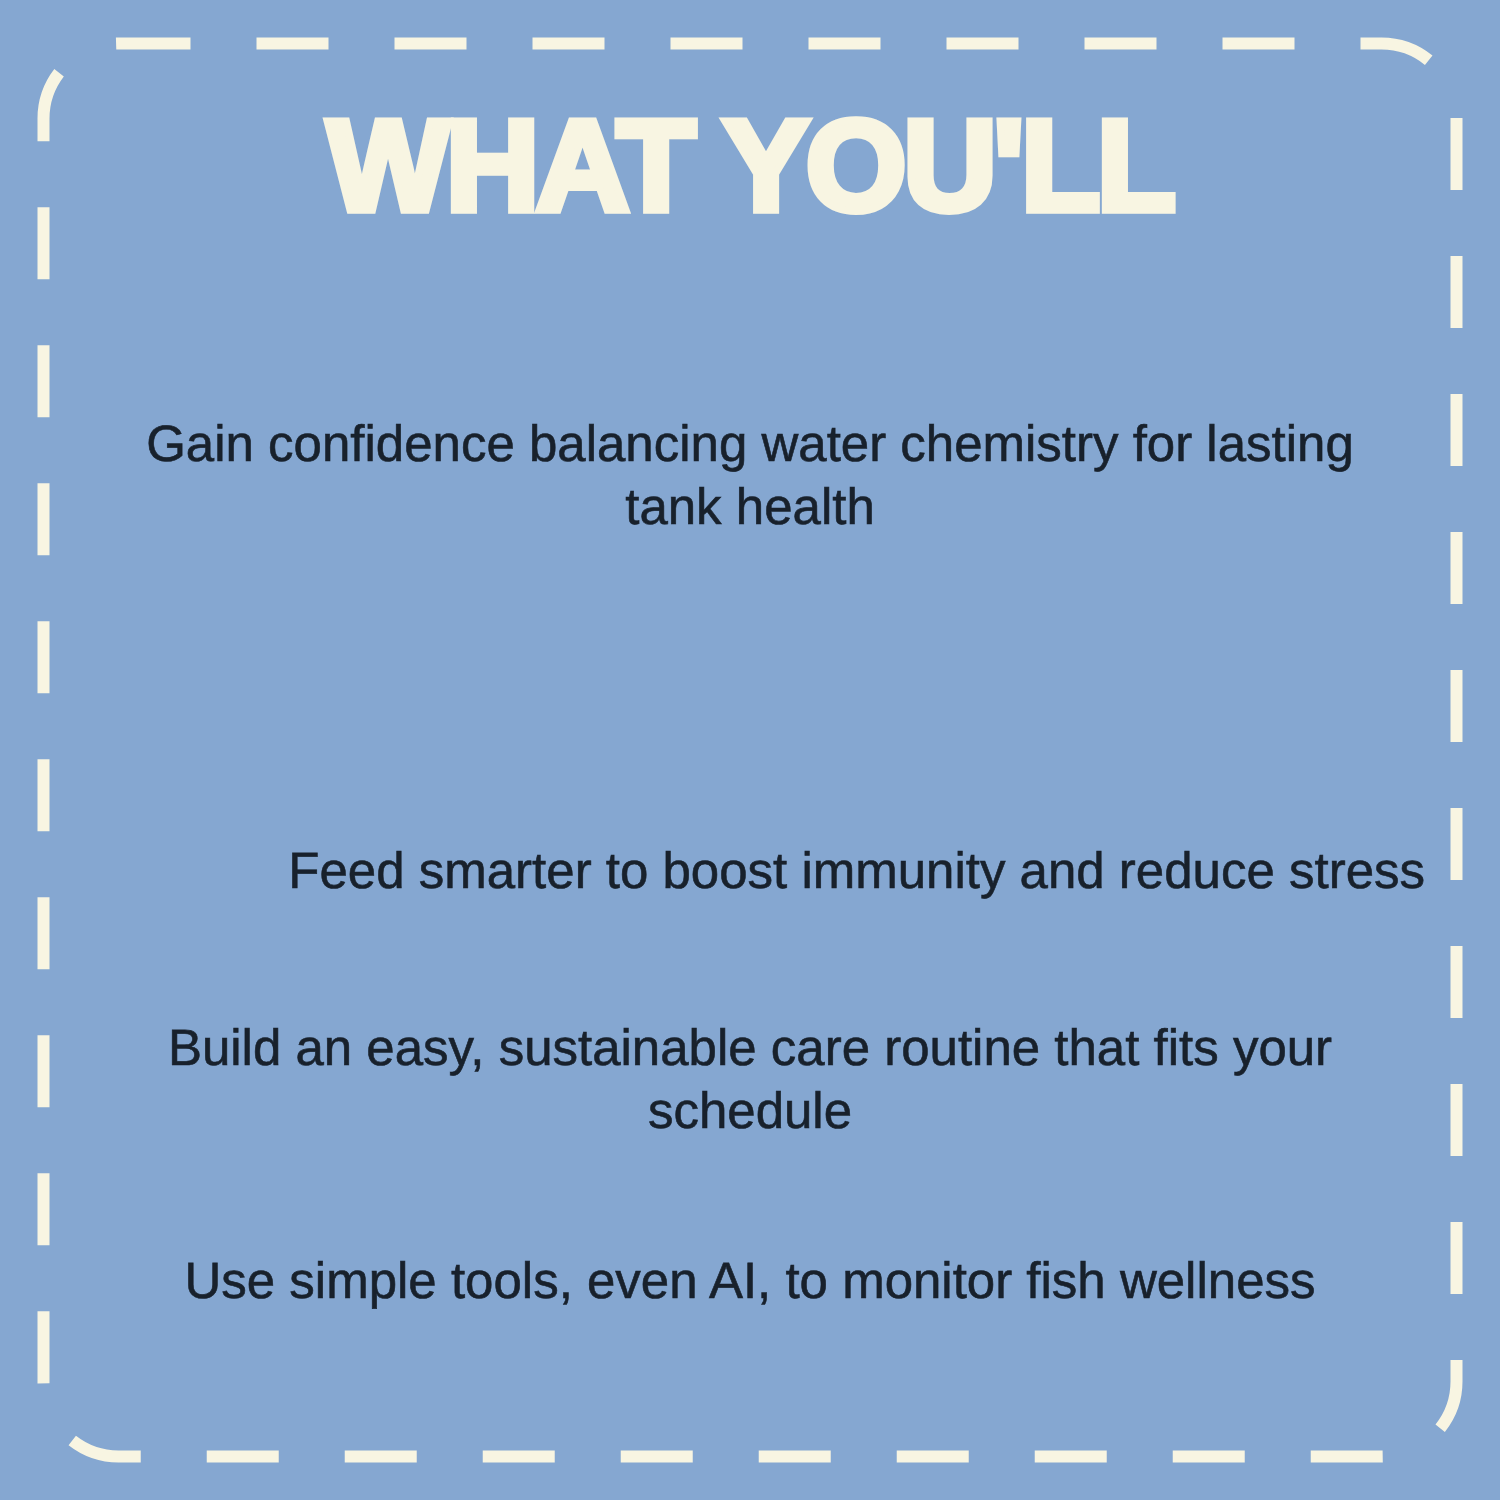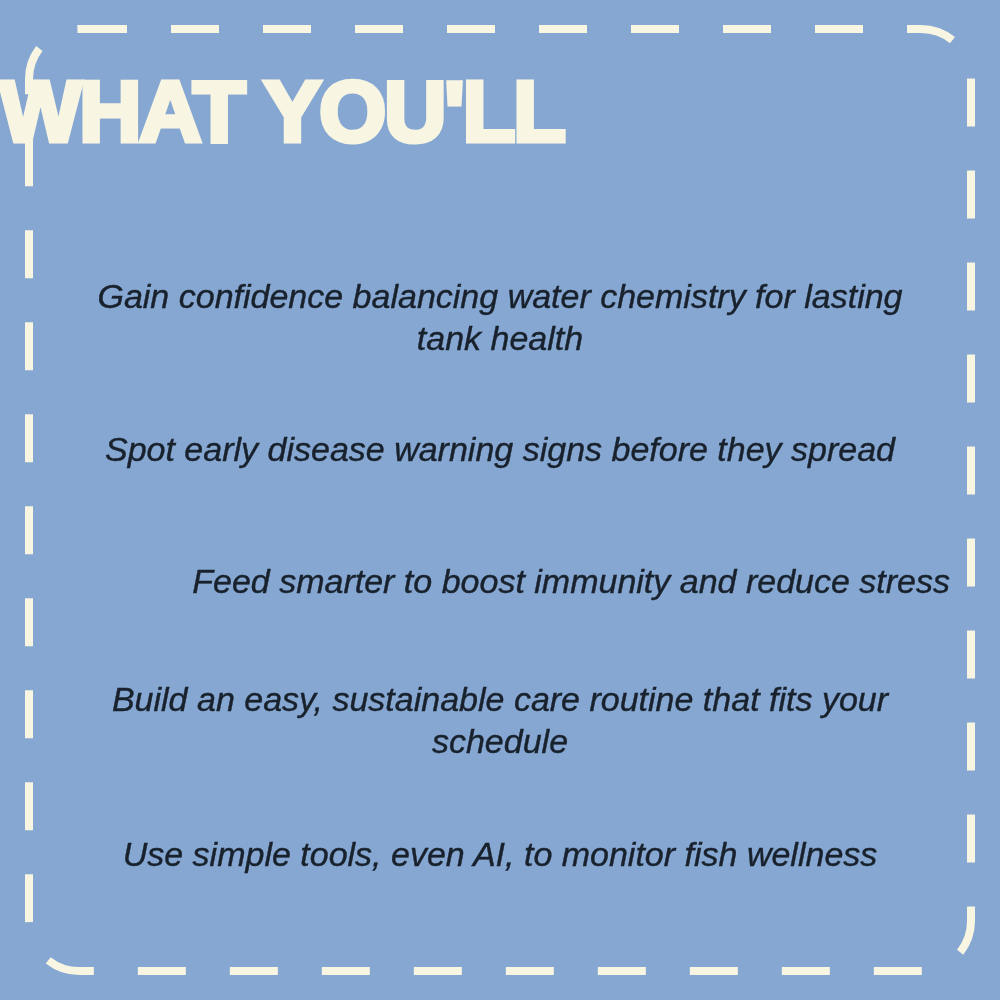--- a/index.html
+++ b/index.html
@@ -27,20 +27,21 @@
     stroke: var(--accent_cream, #f8f5e2);
     stroke-width: 8;
     stroke-dasharray: 48 44;
   }
   .title {
     position: absolute;
     top: 78px;
     left: 0;
     right: 0;
     margin: 0;
+    text-align: center;
   }
   .title-line {
     display: block;
     font-size: 86px;
     line-height: 67px;
     font-weight: 900;
     letter-spacing: -2px;
     color: var(--accent_cream, #f8f5e2);
     -webkit-text-stroke: 5px var(--accent_cream, #f8f5e2);
     text-transform: uppercase;
@@ -50,21 +51,20 @@
     left: 50px;
     right: 50px;
     margin: 0;
     text-align: center;
     font-size: 34px;
     line-height: 42px;
     font-weight: 400;
     color: var(--text_dark, #18212c);
     -webkit-text-stroke: 0.4px currentColor;
     white-space: pre-line;
-    font-style: italic;
   }
   .i0 { top: 275px; }
   .i1 { top: 428px; }
   .i2 { top: 560px; text-align: right; }
   .i3 { top: 678px; }
   .i4 { top: 833px; }
 </style>
 </head>
 <body>
 
@@ -74,21 +74,20 @@
     <rect x="29" y="29" width="942" height="942" rx="50" ry="50"></rect>
   </svg>
 
   <h1 class="title">
     <span class="title-line">WHAT YOU'LL</span>
   </h1>
 
   <p class="item i0">Gain confidence balancing water chemistry for lasting
 tank health</p>
 
-  <p class="item i1">Spot early disease warning signs before they spread</p>
 
   <p class="item i2">Feed smarter to boost immunity and reduce stress</p>
 
   <p class="item i3">Build an easy, sustainable care routine that fits your
 schedule</p>
 
   <p class="item i4">Use simple tools, even AI, to monitor fish wellness</p>
 
 </div>
 

